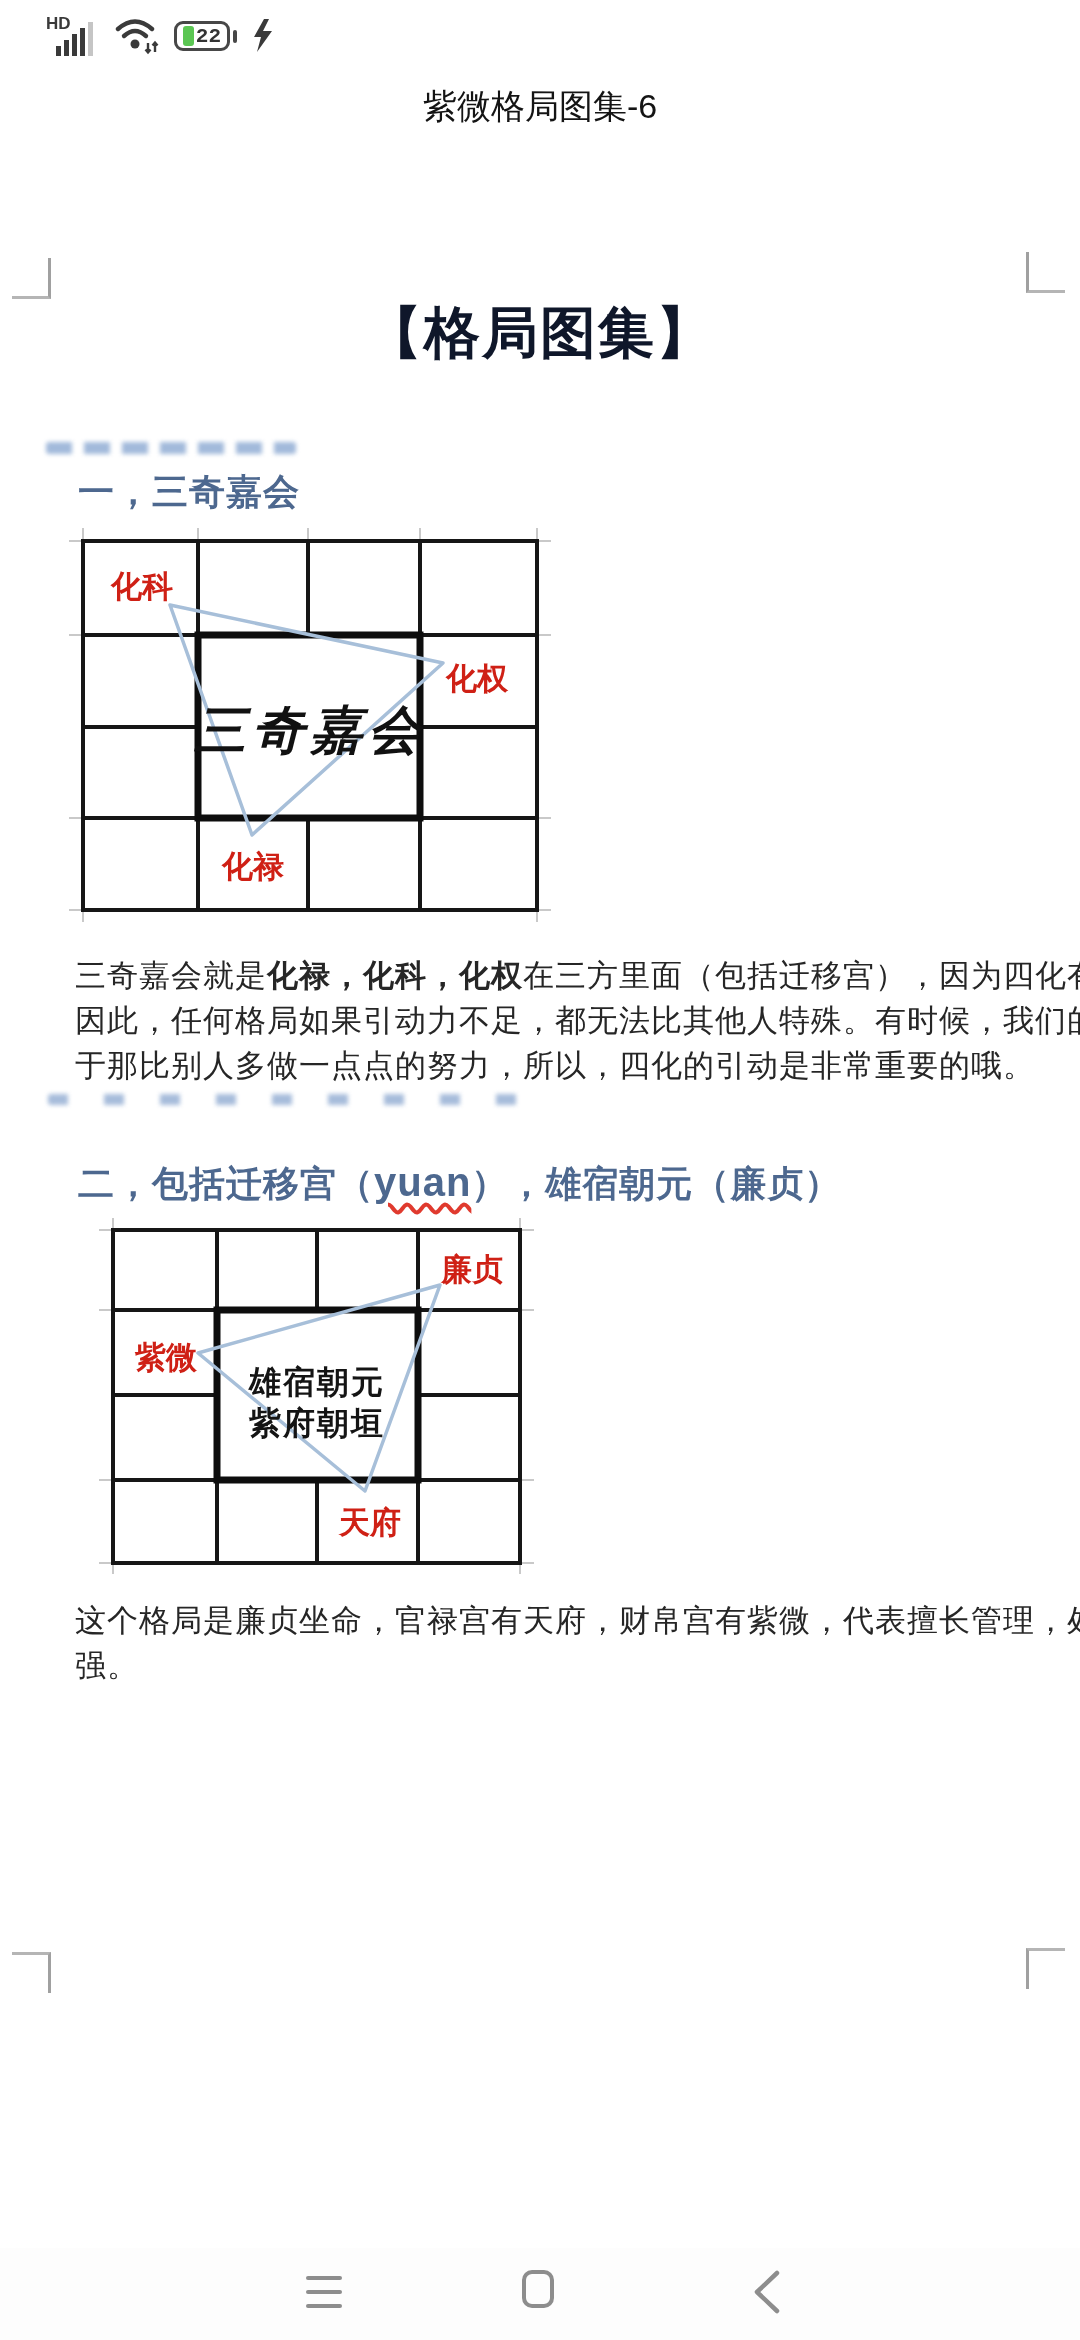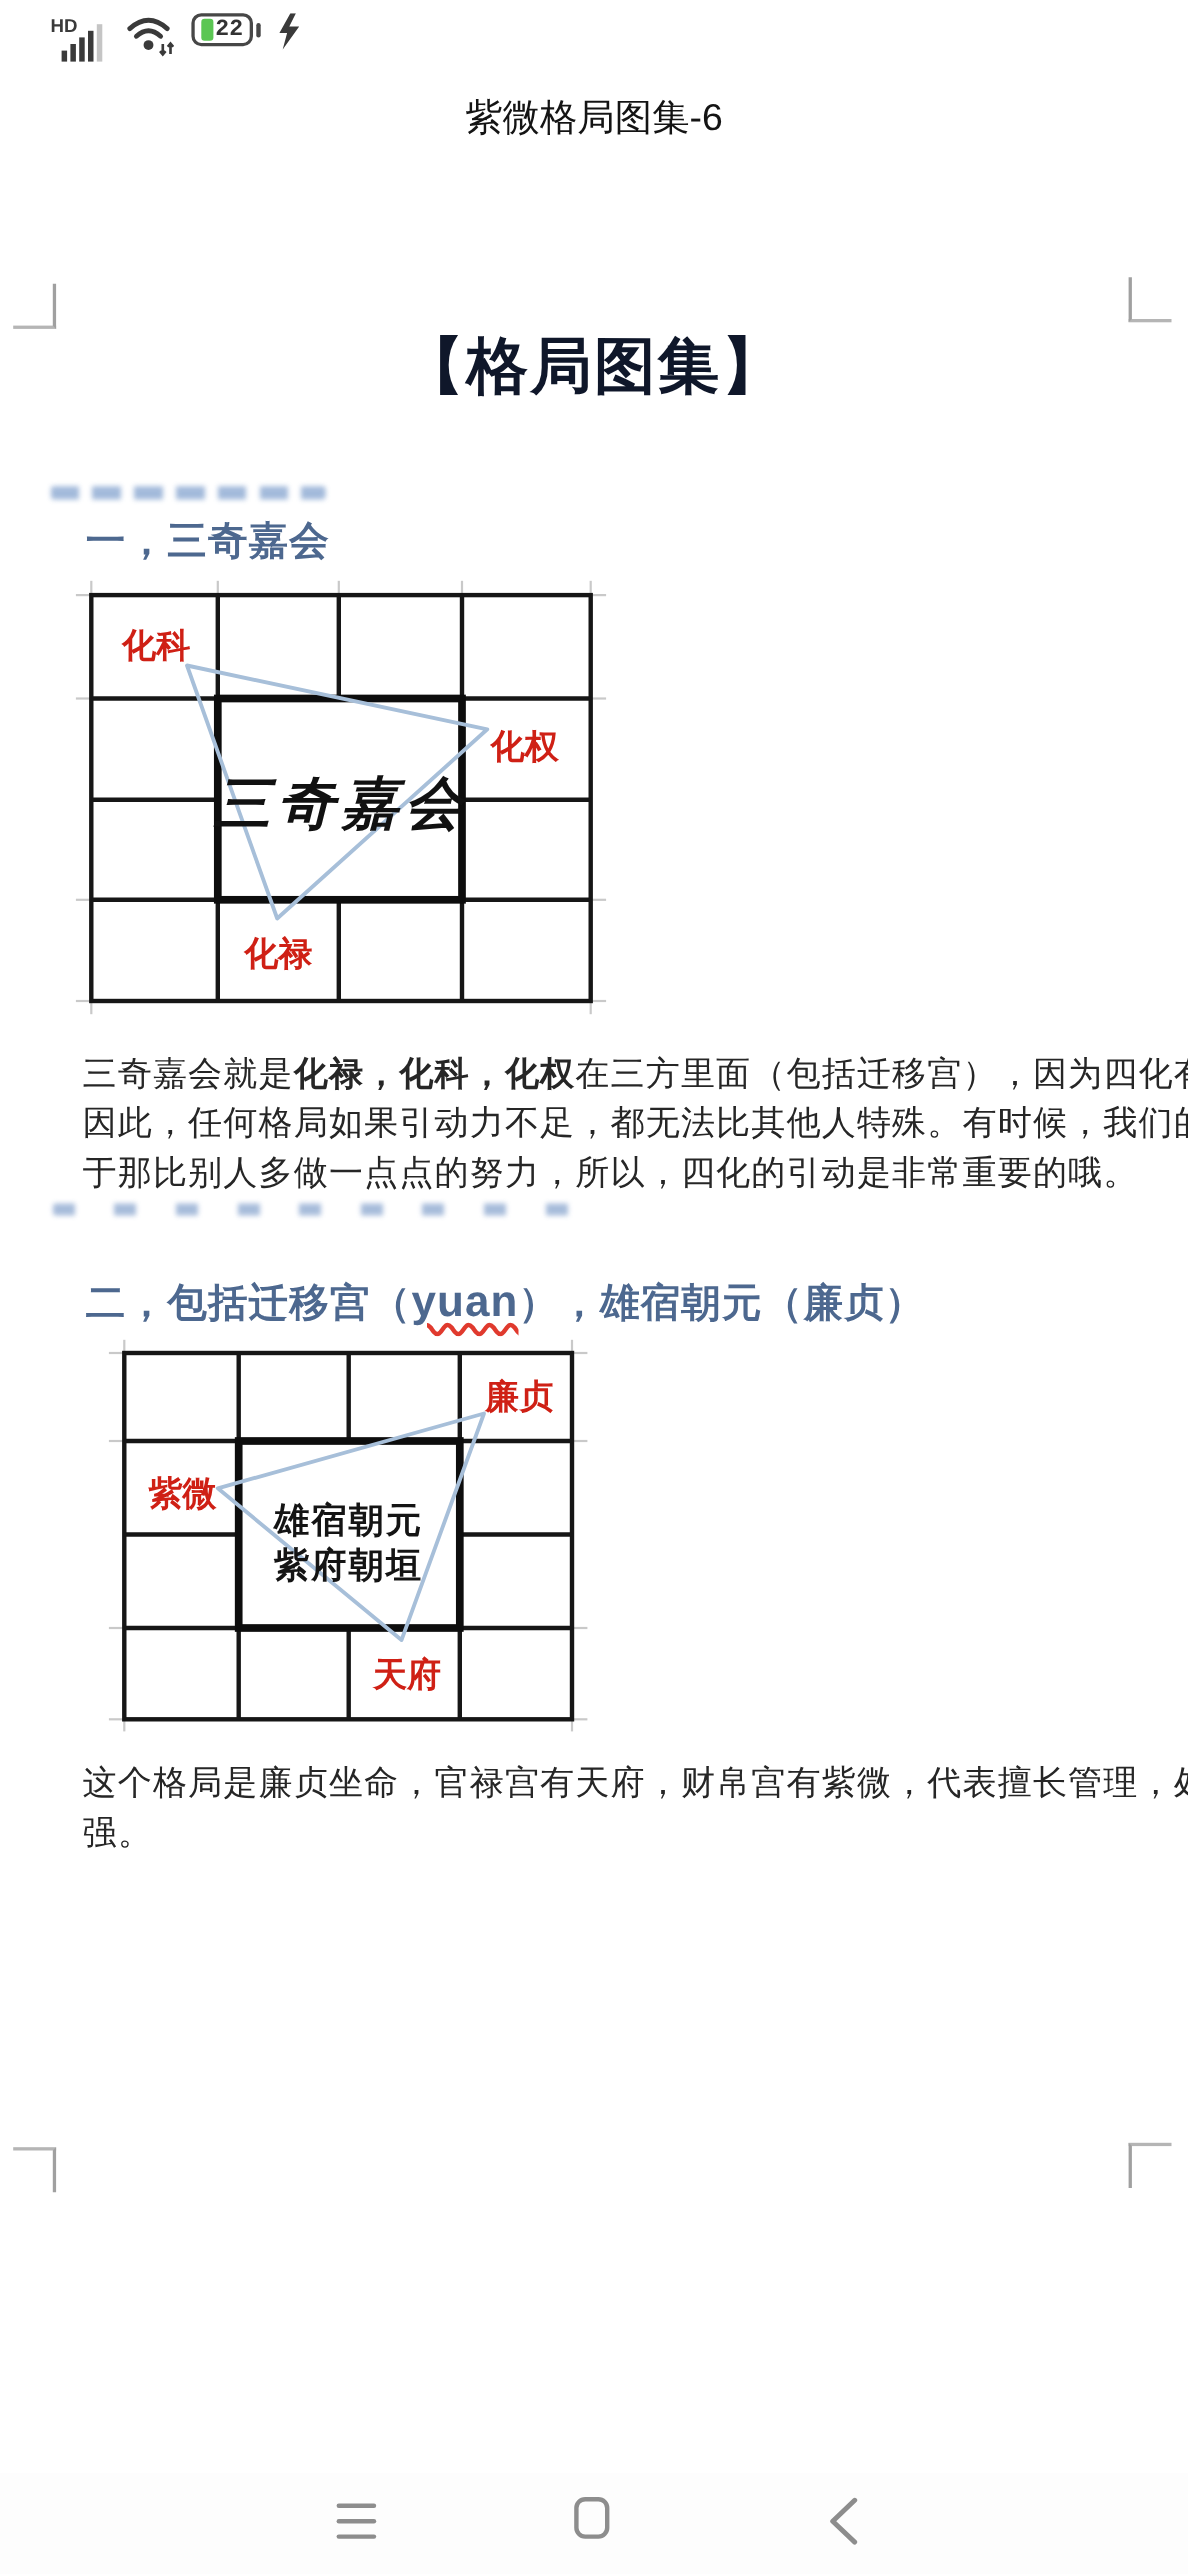--- a/index.html
+++ b/index.html
@@ -12,21 +12,21 @@
   .sb-left{display:flex;align-items:center;gap:16px;}
   .sb-time{font-size:29px;font-weight:500;color:#3c3c3c;letter-spacing:.5px;}
   .appicon{width:38px;height:38px;border-radius:10px;position:relative;flex:0 0 auto;}
   .pinwheel{border-radius:50%;background:conic-gradient(from 15deg,#f4b63f 0 72deg,#ec4d3d 72deg 144deg,#d8538f 144deg 216deg,#3aa0ea 216deg 288deg,#7cc04f 288deg 360deg);}
   .pinwheel::after{content:"";position:absolute;left:11px;top:11px;width:16px;height:16px;border-radius:50%;background:#fff;}
   .cloudapp{background:linear-gradient(180deg,#55b8fb,#1f87ee);}
   .cloud-shape{position:absolute;left:8px;top:17px;width:23px;height:10px;background:#fff;border-radius:10px;}
   .cloud-shape::before{content:"";position:absolute;left:3px;top:-7px;width:12px;height:12px;border-radius:50%;background:#fff;}
   .cloud-shape::after{content:"";position:absolute;right:2px;top:-4px;width:8px;height:8px;border-radius:50%;background:#fff;}
   .musicapp{background:#e21d1d;}
-  .sb-right{display:flex;align-items:flex-start;gap:14px;}
+  .sb-right{display:flex;align-items:center;gap:14px;}
   .battery{display:flex;align-items:center;}
   .battery-body{width:56px;height:30px;border:3px solid #474747;border-radius:9px;display:flex;align-items:center;padding:6px;box-sizing:border-box;font-family:Liberation Mono, monospace;}
   .battery-fill{width:12px;height:20px;background:#5bc653;border-radius:3px;}
   .battery-num{font-size:21px;font-weight:700;color:#333;margin-left:2px;line-height:1;}
   .battery-nub{width:4px;height:13px;background:#474747;border-radius:2px;margin-left:3px;}
 
   
   .doc-title{position:absolute;top:84px;left:0;width:100%;text-align:center;
              font-size:34px;font-weight:500;color:#141414;}
 

